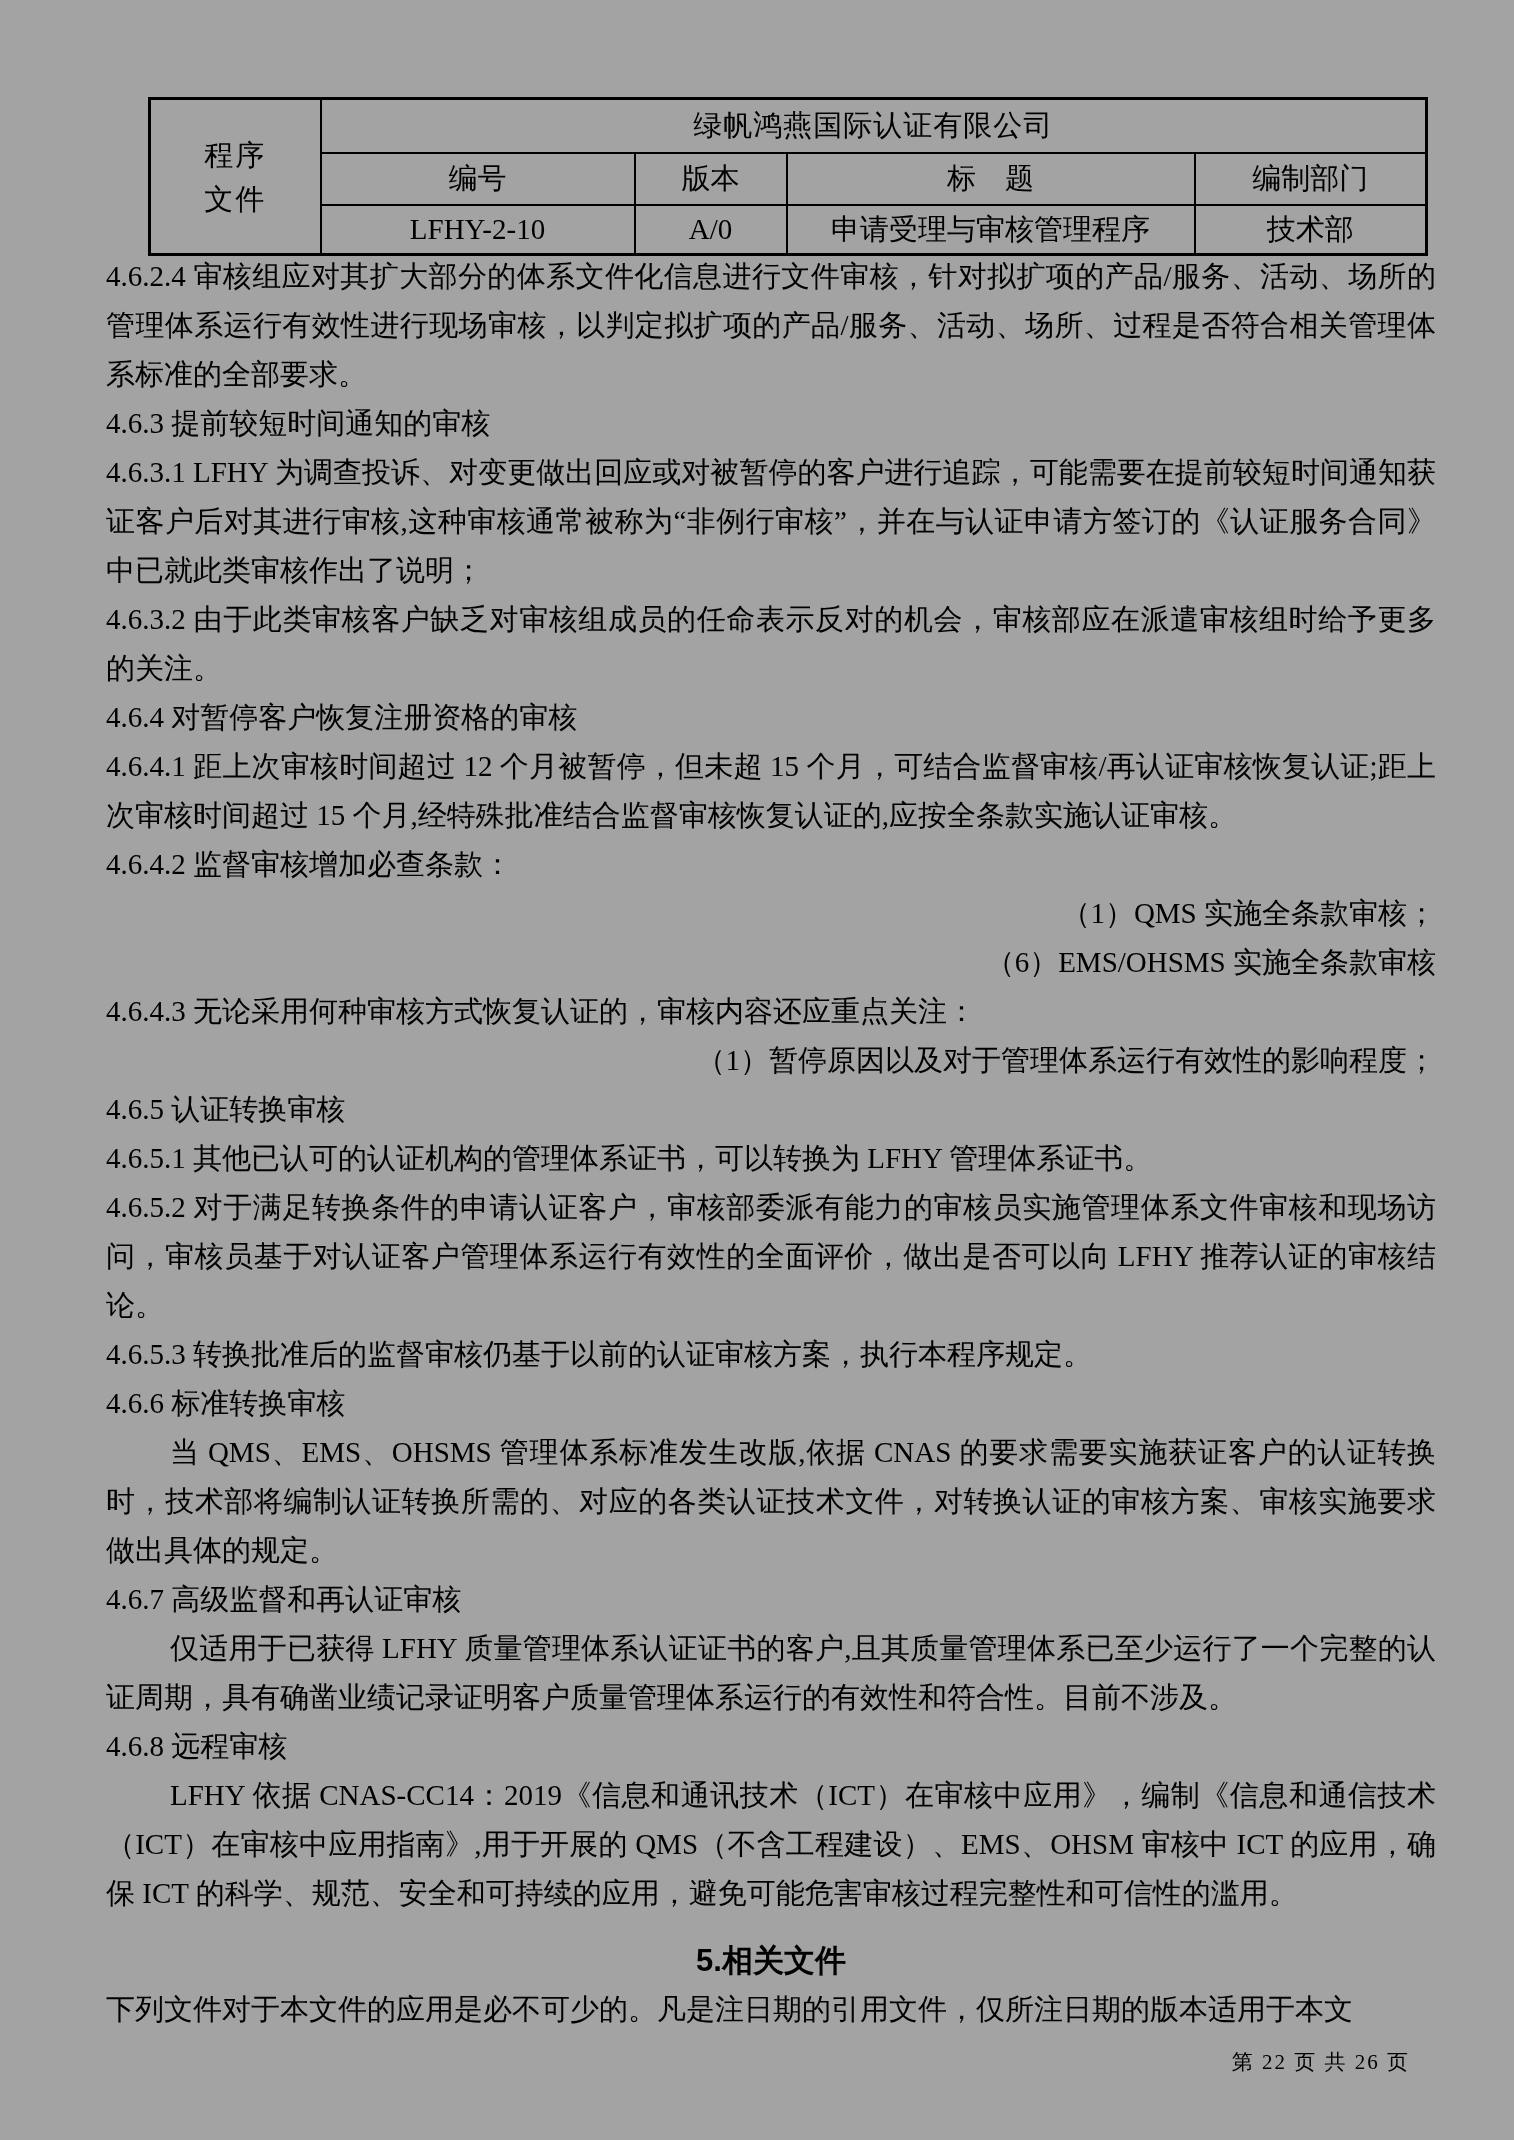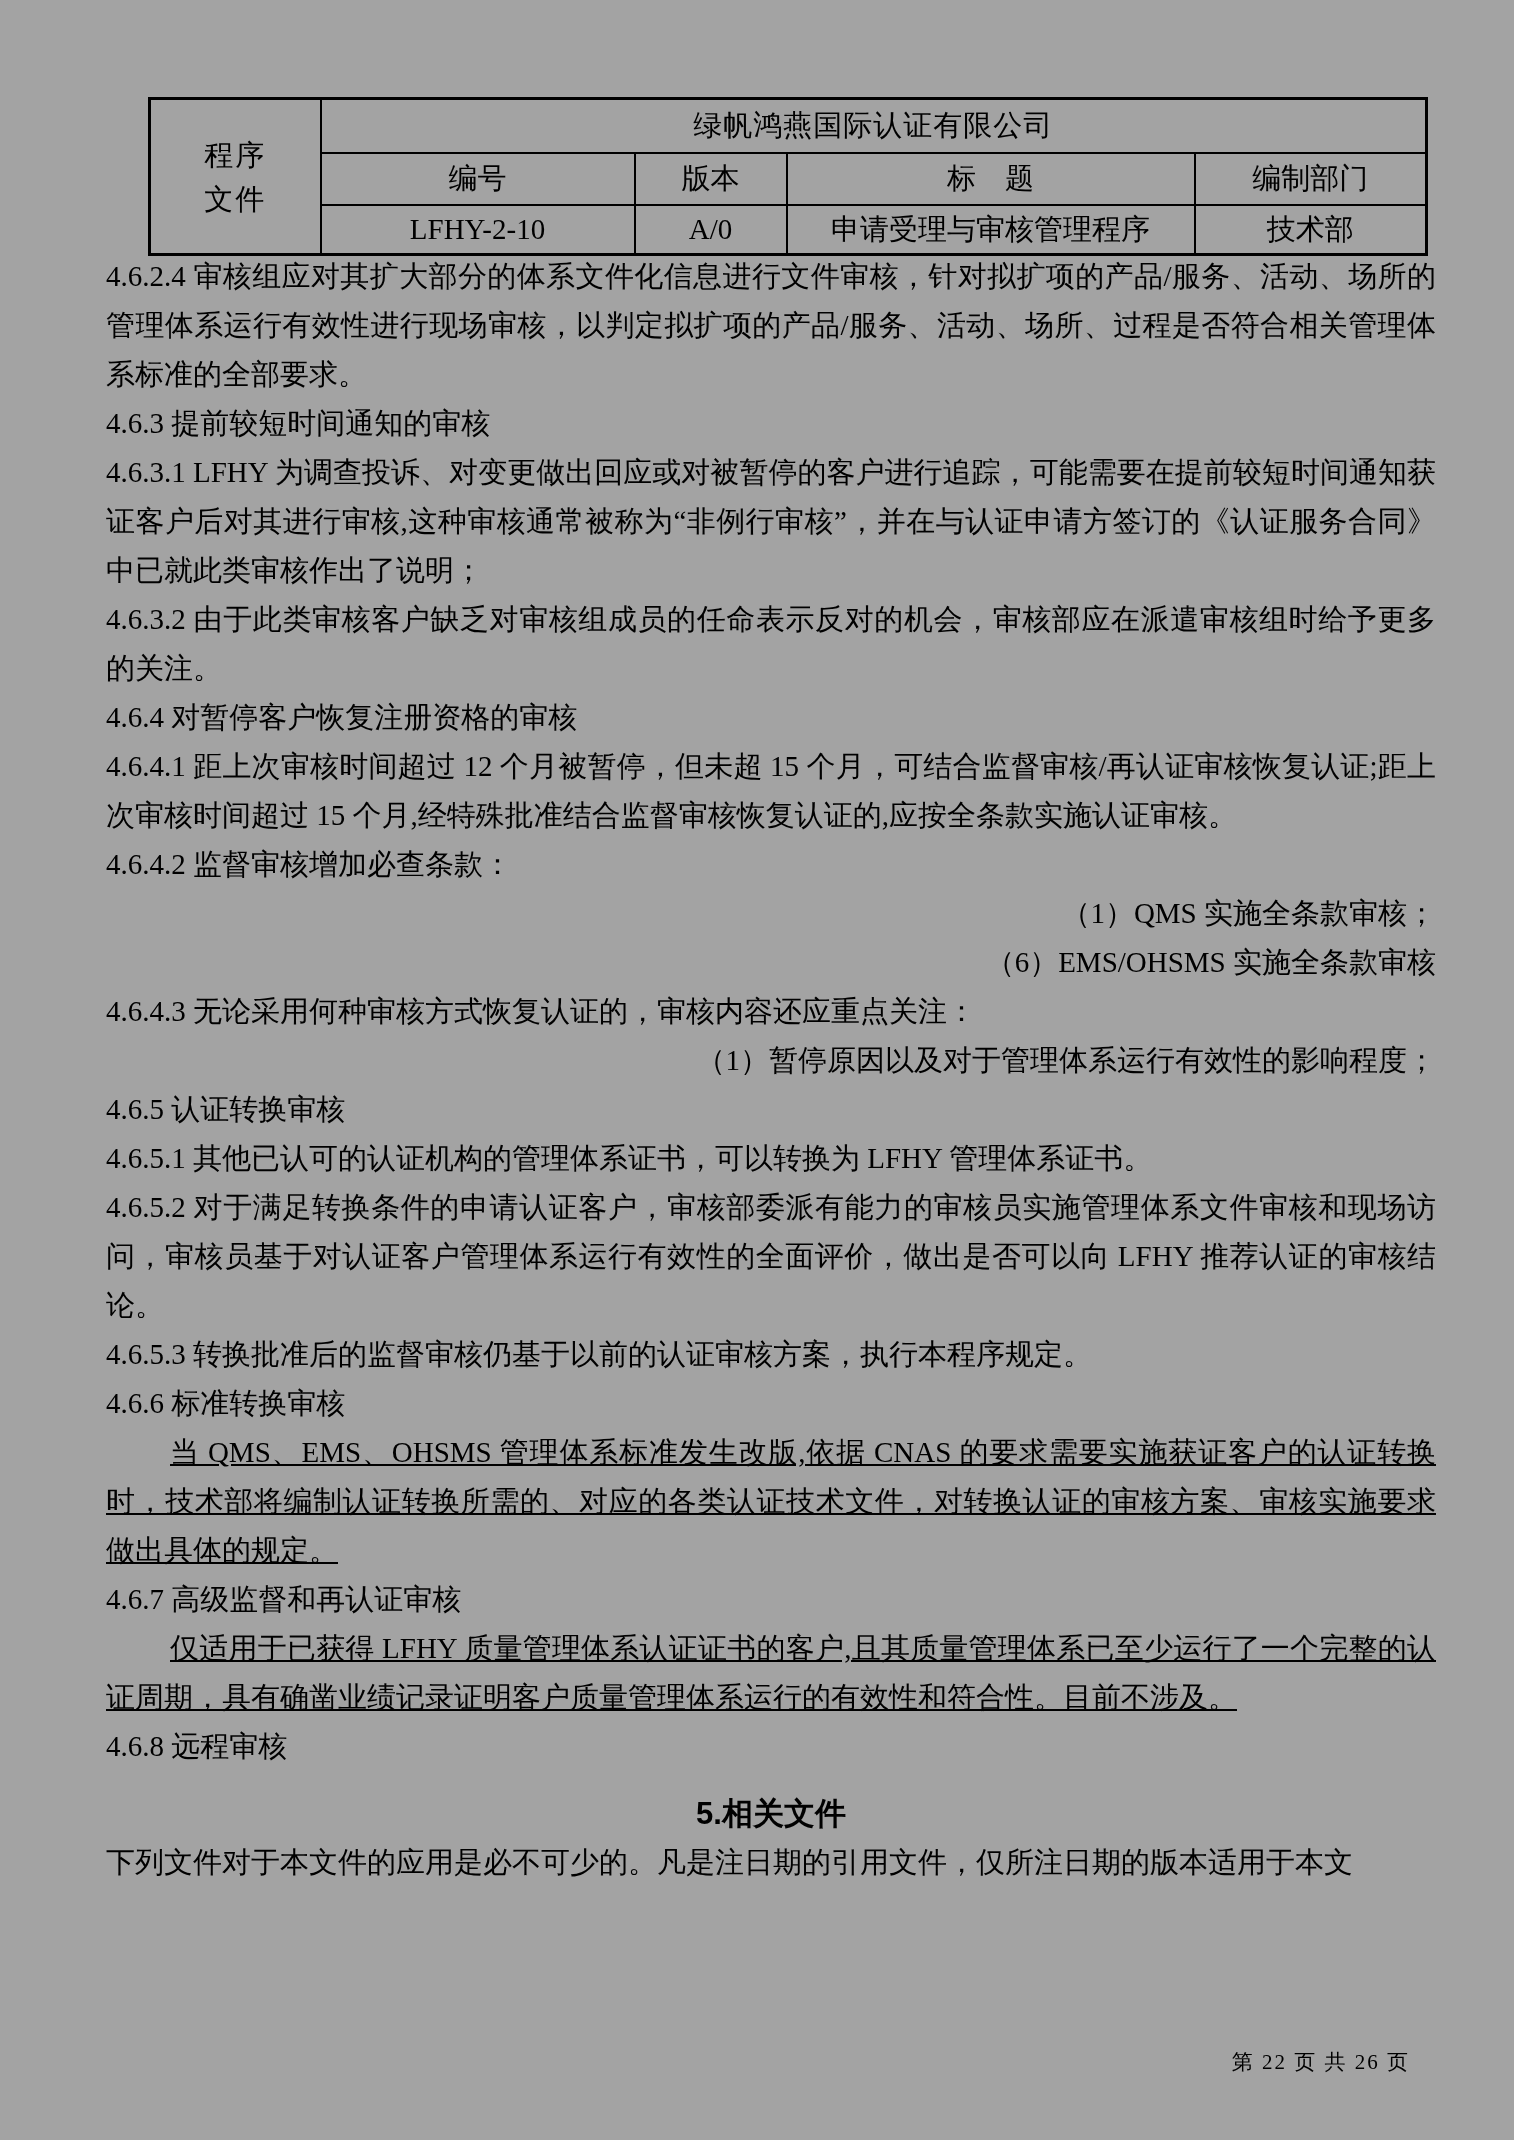--- a/index.html
+++ b/index.html
@@ -28,21 +28,21 @@
   .c-doctype-inner { width:64px; margin:0 auto; line-height:44px; letter-spacing:2px; }
   .c-company { font-size:31px; letter-spacing:1px; }
   
   .content {
     position:absolute; left:106px; top:252px; width:1330px;
     font-size:29px; line-height:49px;
     text-align:justify; text-justify:inter-ideograph;
   }
   .content p { margin:0; }
   .content p.list   { padding-left:96px; text-align:right; }
-  .content p.indent { text-indent:64px;text-decoration:underline; }
+  .content p.indent { text-indent:64px; }
   .content p.heading5 {
     font-family:"Liberation Sans","DejaVu Sans",sans-serif;
     font-weight:bold; font-size:31px;
     margin-top:18px; text-align:center;
   }
   
   .page-footer {
     position:absolute; right:104px; top:2048px;
     font-size:21px; letter-spacing:2px;
   }
@@ -96,19 +96,20 @@
       <p class="list">（1）暂停原因以及对于管理体系运行有效性的影响程度；</p>
       <p class="body">4.6.5 认证转换审核</p>
       <p class="body">4.6.5.1 其他已认可的认证机构的管理体系证书，可以转换为 LFHY 管理体系证书。</p>
       <p class="body">4.6.5.2 对于满足转换条件的申请认证客户，审核部委派有能力的审核员实施管理体系文件审核和现场访问，审核员基于对认证客户管理体系运行有效性的全面评价，做出是否可以向 LFHY 推荐认证的审核结论。</p>
       <p class="body">4.6.5.3 转换批准后的监督审核仍基于以前的认证审核方案，执行本程序规定。</p>
       <p class="body">4.6.6 标准转换审核</p>
       <p class="indent">当 QMS、EMS、OHSMS 管理体系标准发生改版,依据 CNAS 的要求需要实施获证客户的认证转换时，技术部将编制认证转换所需的、对应的各类认证技术文件，对转换认证的审核方案、审核实施要求做出具体的规定。</p>
       <p class="body">4.6.7 高级监督和再认证审核</p>
       <p class="indent">仅适用于已获得 LFHY 质量管理体系认证证书的客户,且其质量管理体系已至少运行了一个完整的认证周期，具有确凿业绩记录证明客户质量管理体系运行的有效性和符合性。目前不涉及。</p>
       <p class="body">4.6.8 远程审核</p>
+      <p class="indent">LFHY 依据 CNAS-CC14：2019《信息和通讯技术（ICT）在审核中应用》，编制《信息和通信技术（ICT）在审核中应用指南》,用于开展的 QMS（不含工程建设）、EMS、OHSM 审核中 ICT 的应用，确保 ICT 的科学、规范、安全和可持续的应用，避免可能危害审核过程完整性和可信性的滥用。</p>
       <p class="heading5">5.相关文件</p>
       <p class="body">下列文件对于本文件的应用是必不可少的。凡是注日期的引用文件，仅所注日期的版本适用于本文</p>
     </div>
 
   <div class="page-footer">第 22 页 共 26 页</div>
 
 </div>
 
 </body></html>

